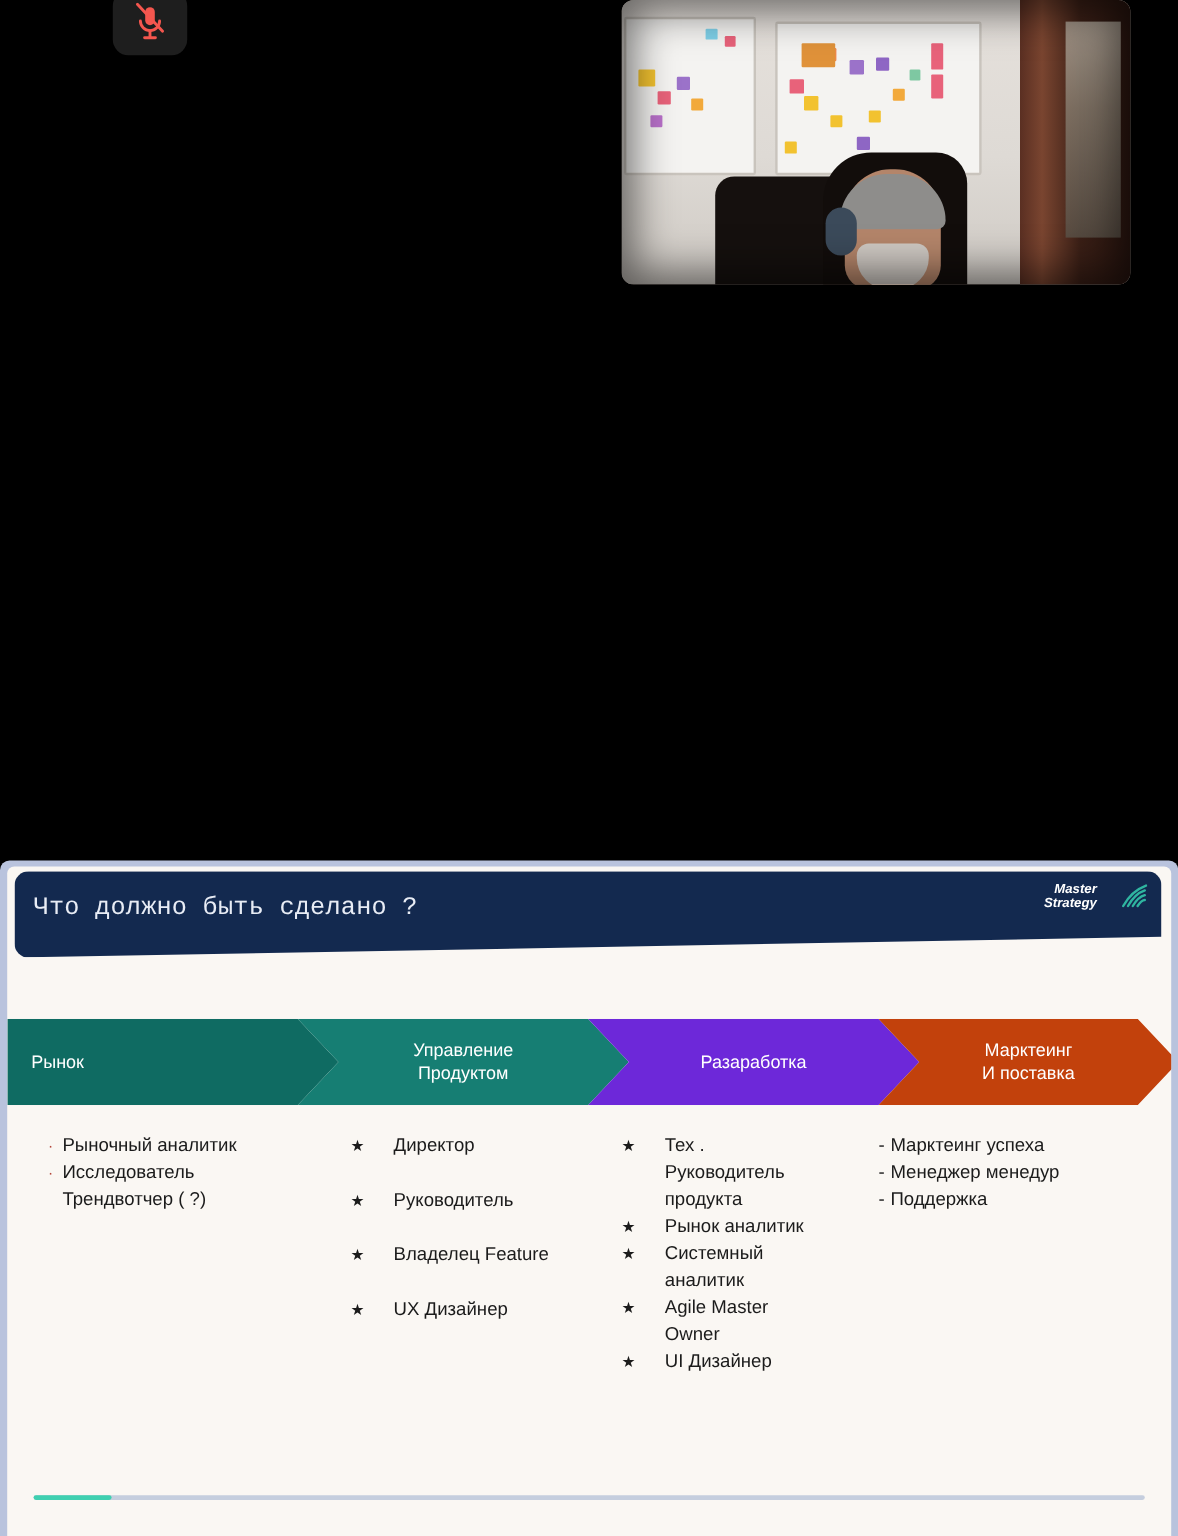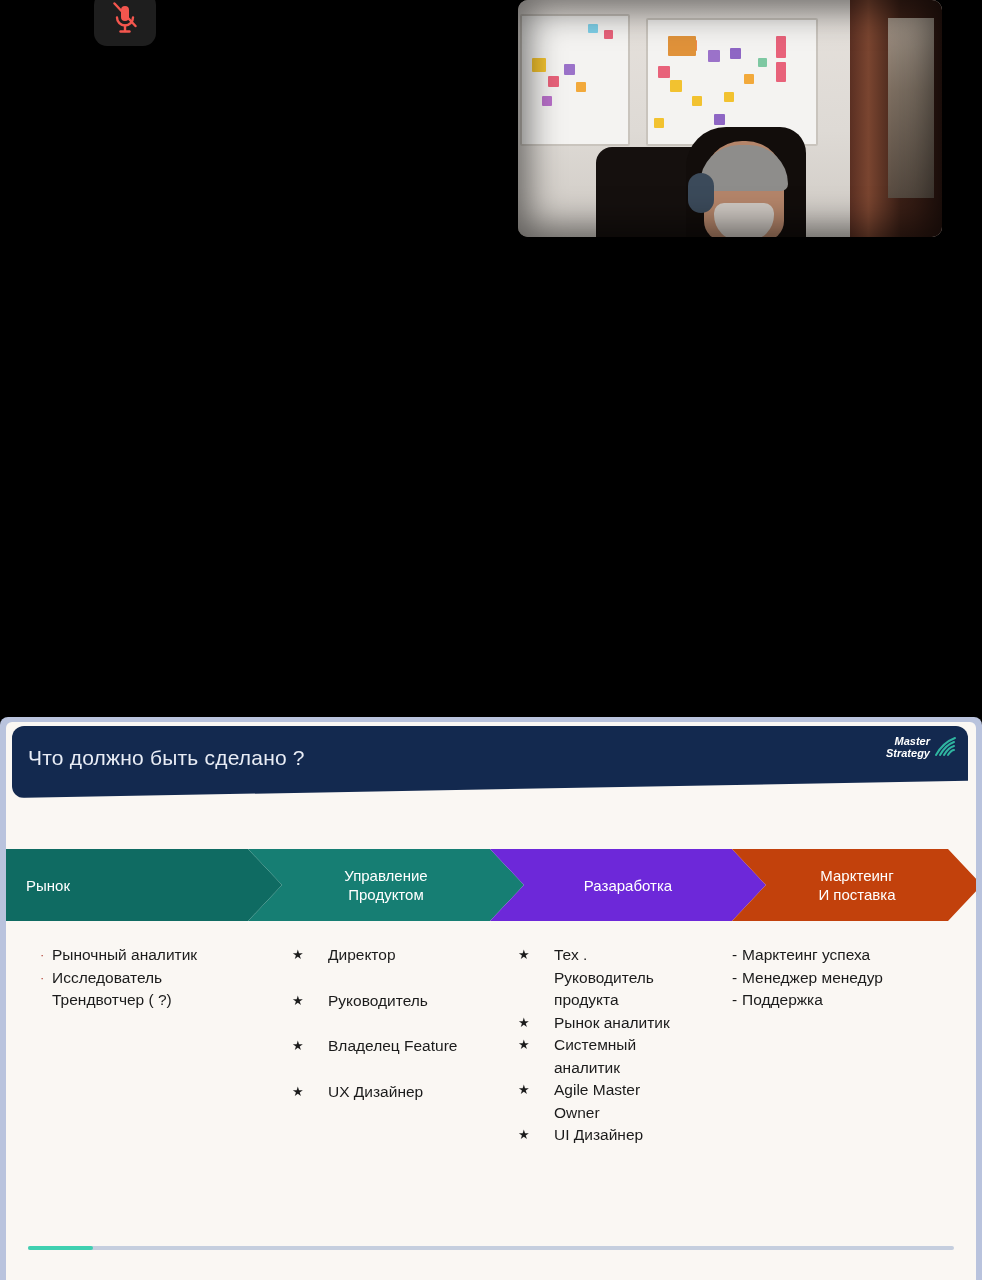--- a/index.html
+++ b/index.html
@@ -96,24 +96,25 @@
     width: 956px; height: 72px;
     background: #13294f;
     border-radius: 12px;
     -webkit-clip-path: polygon(0 0, 100% 0, 100% 76%, 0 100%);
     clip-path: polygon(0 0, 100% 0, 100% 76%, 0 100%);
   }
   .slide-title {
     position: absolute; left: 22px; top: 24px;
     color: #e8ecf5; font-size: 21px; letter-spacing: .2px;
     white-space: nowrap;
+    font-family: Liberation Mono, monospace;
   }
   .brand {
     position: absolute; right: 18px; top: 12px;
-    display: flex; align-items: center; gap: 2px;
+    display: flex; align-items: center; gap: 18px;
   }
   .brand-text {
     color: #ffffff; font-size: 11px; font-weight: bold;
     font-style: italic; line-height: 12px; text-align: right;
   }
   .brand-mark { width: 26px; height: 26px; }
 
   
   .chevrons {
     position: absolute; left: 0; top: 127px;

